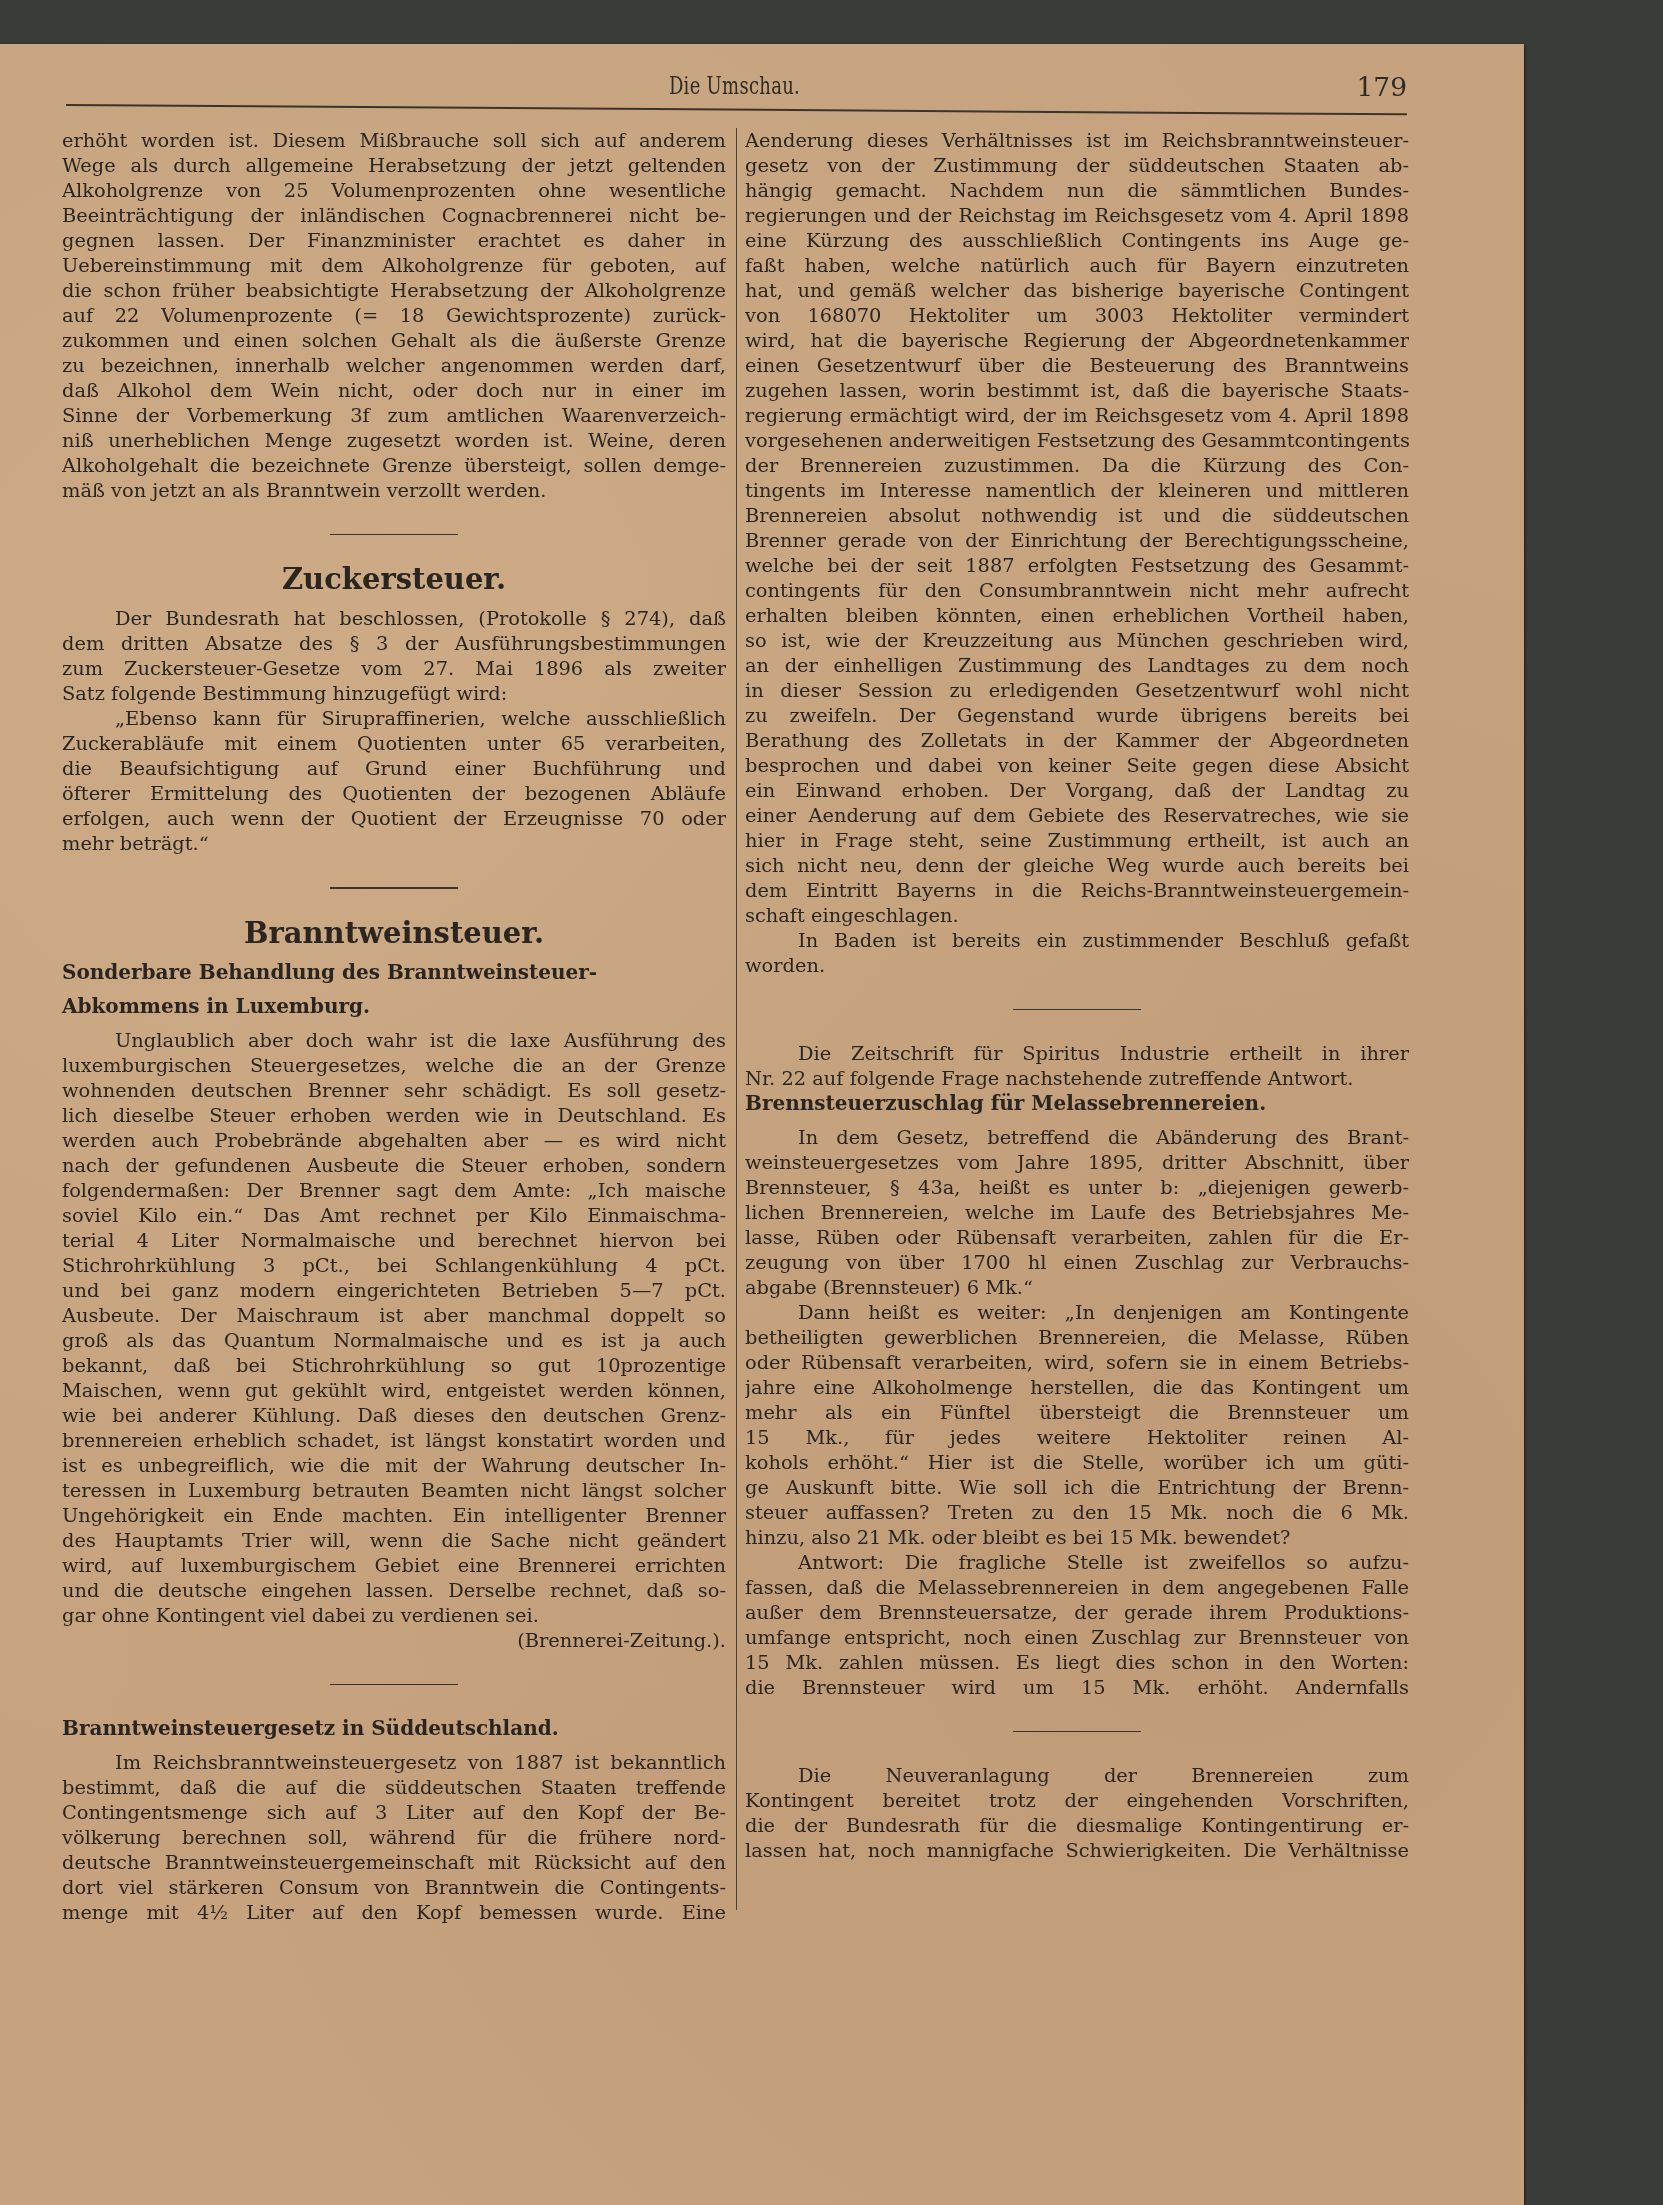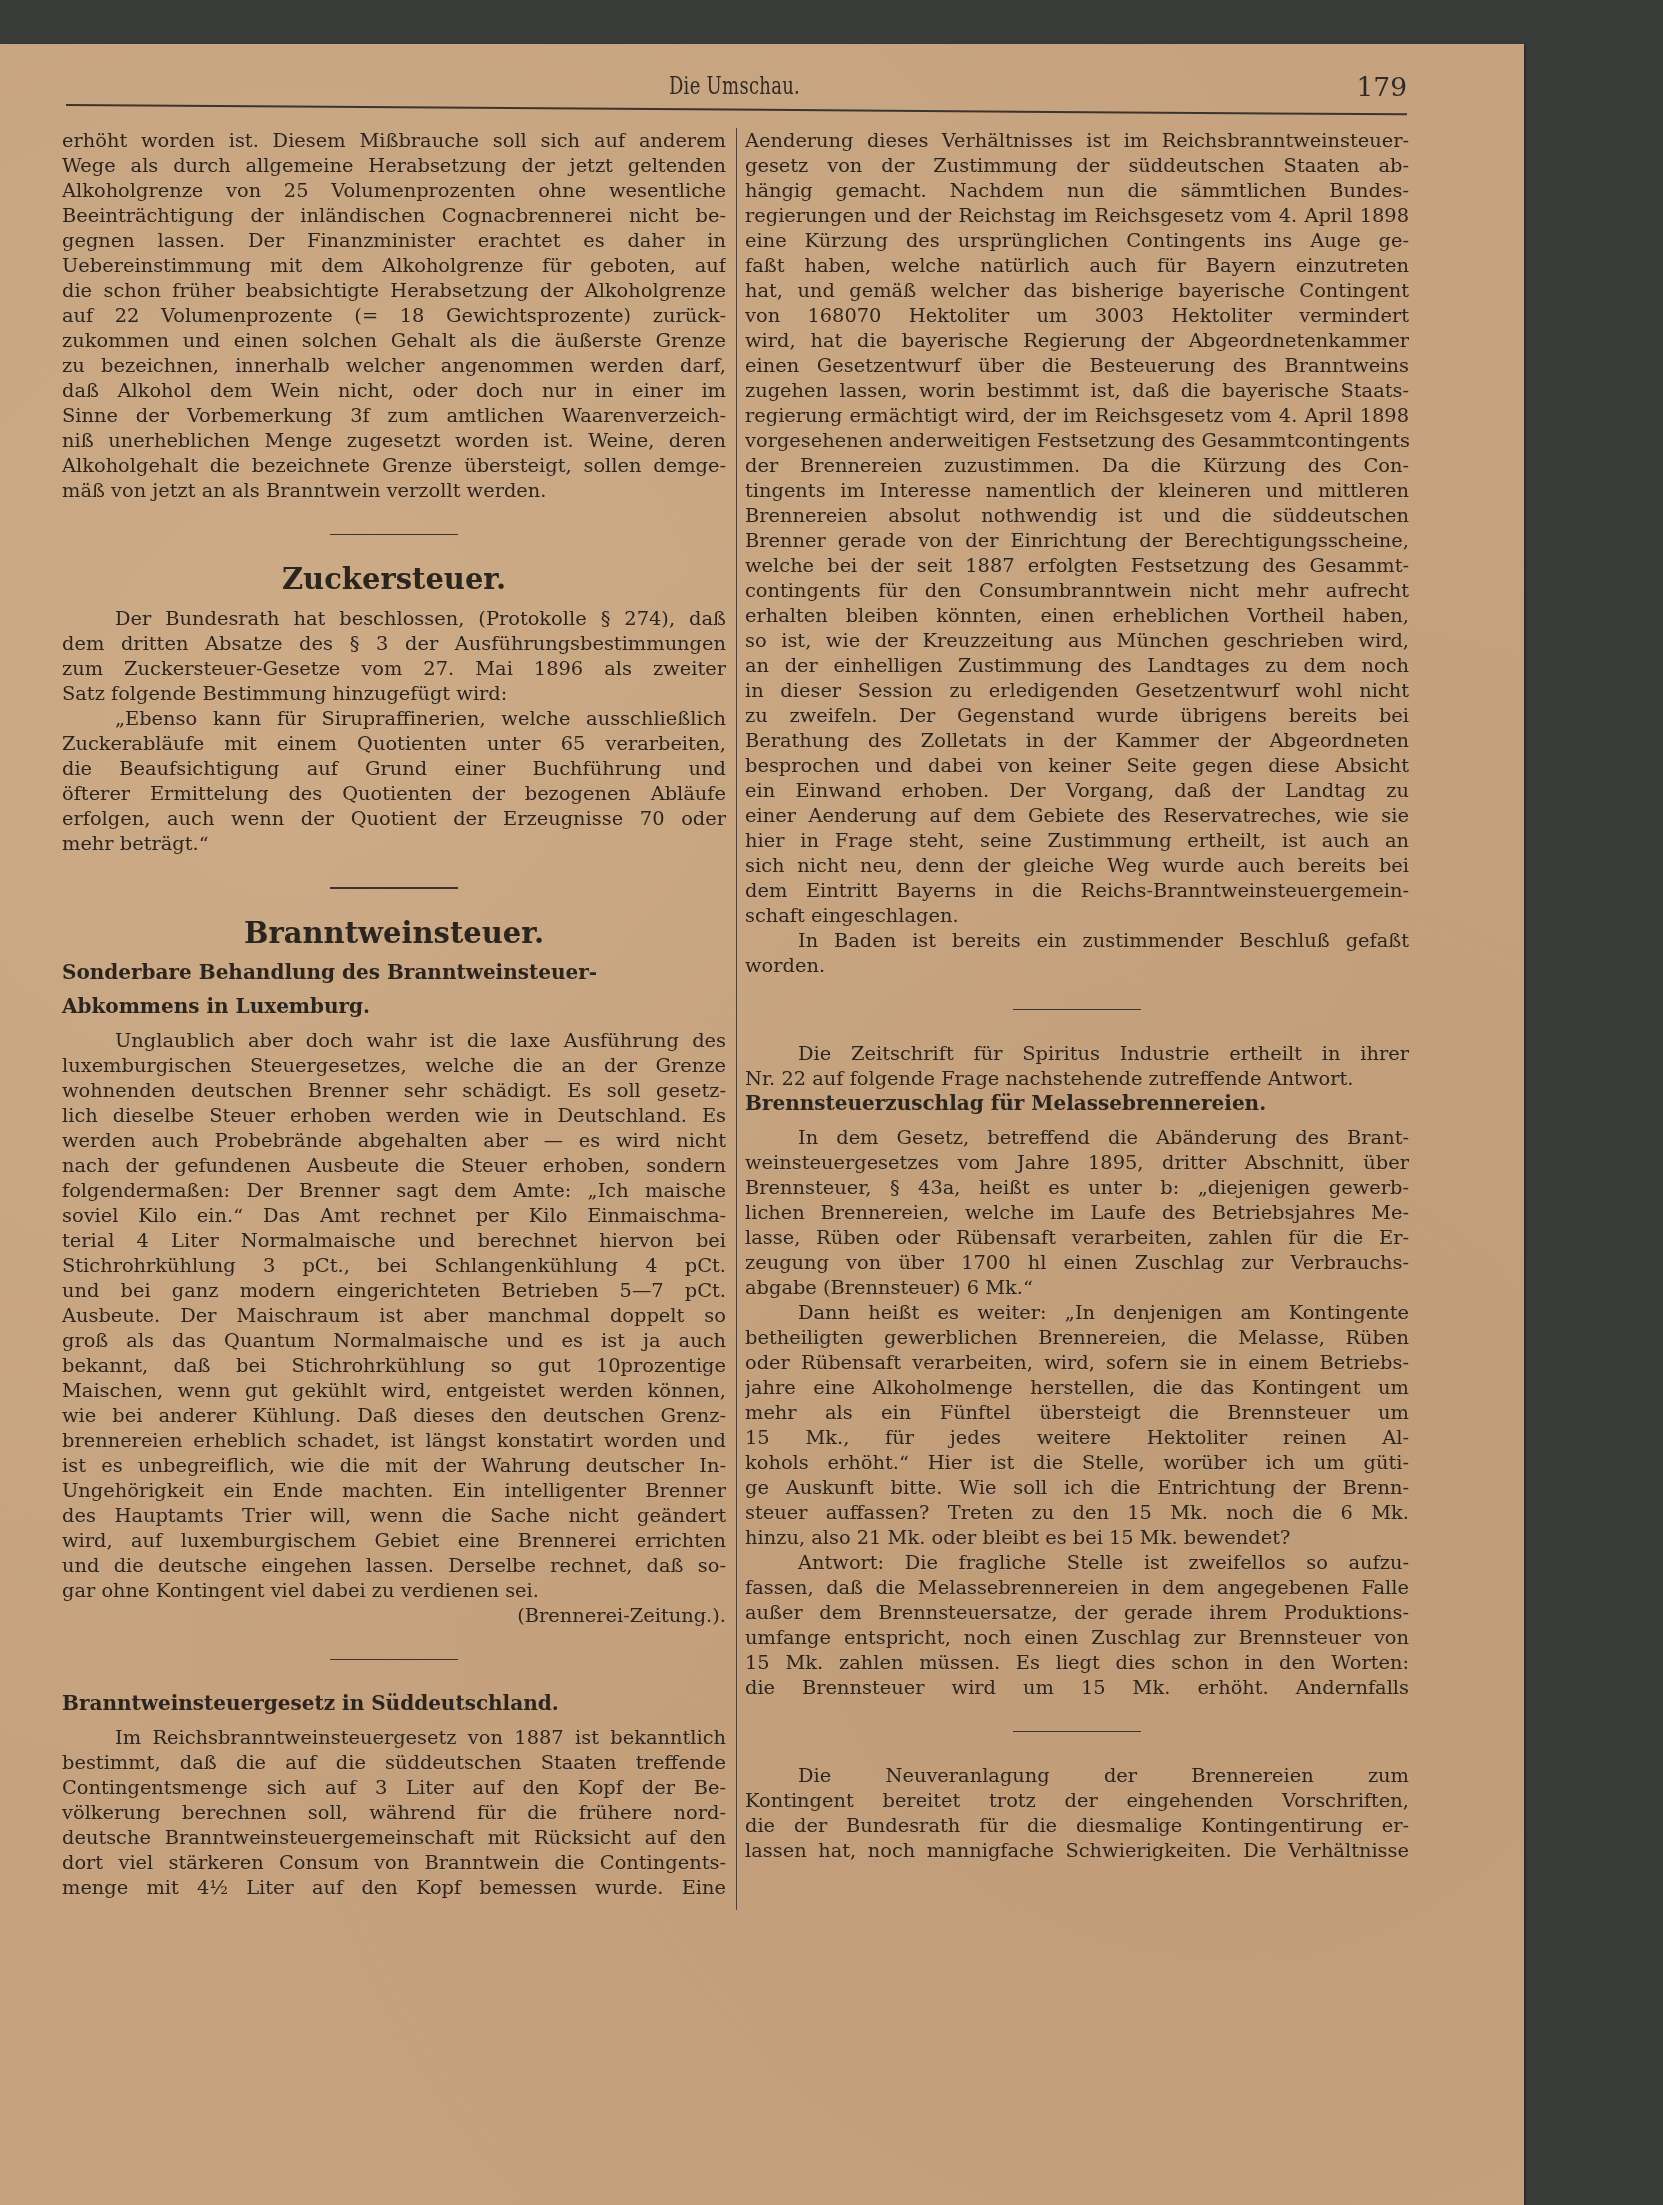--- a/index.html
+++ b/index.html
@@ -123,20 +123,21 @@
       <span class="line">terial 4 Liter Normalmaische und berechnet hiervon bei</span>
       <span class="line">Stichrohrkühlung 3 pCt., bei Schlangenkühlung 4 pCt.</span>
       <span class="line">und bei ganz modern eingerichteten Betrieben 5—7 pCt.</span>
       <span class="line">Ausbeute. Der Maischraum ist aber manchmal doppelt so</span>
       <span class="line">groß als das Quantum Normalmaische und es ist ja auch</span>
       <span class="line">bekannt, daß bei Stichrohrkühlung so gut 10prozentige</span>
       <span class="line">Maischen, wenn gut gekühlt wird, entgeistet werden können,</span>
       <span class="line">wie bei anderer Kühlung. Daß dieses den deutschen Grenz-</span>
       <span class="line">brennereien erheblich schadet, ist längst konstatirt worden und</span>
       <span class="line">ist es unbegreiflich, wie die mit der Wahrung deutscher In-</span>
+      <span class="line">teressen in Luxemburg betrauten Beamten nicht längst solcher</span>
       <span class="line">Ungehörigkeit ein Ende machten. Ein intelligenter Brenner</span>
       <span class="line">des Hauptamts Trier will, wenn die Sache nicht geändert</span>
       <span class="line">wird, auf luxemburgischem Gebiet eine Brennerei errichten</span>
       <span class="line">und die deutsche eingehen lassen. Derselbe rechnet, daß so-</span>
       <span class="line last">gar ohne Kontingent viel dabei zu verdienen sei.</span>
     </div>
   <span class="line right">(Brennerei-Zeitung.).</span>
 
   <div class="section-rule"></div>
   <div class="subheading">Branntweinsteuergesetz in Süddeutschland.</div>
@@ -150,21 +151,21 @@
       <span class="line">menge mit 4½ Liter auf den Kopf bemessen wurde. Eine</span>
     </div>
 </div>
 
 <div class="col col-right">
   <div>
       <span class="line">Aenderung dieses Verhältnisses ist im Reichsbranntweinsteuer-</span>
       <span class="line">gesetz von der Zustimmung der süddeutschen Staaten ab-</span>
       <span class="line">hängig gemacht. Nachdem nun die sämmtlichen Bundes-</span>
       <span class="line">regierungen und der Reichstag im Reichsgesetz vom 4. April 1898</span>
-      <span class="line">eine Kürzung des ursprünglichen Contingents ins Auge ge-</span>
+      <span class="line">eine Kürzung des ausschließlich Contingents ins Auge ge-</span>
       <span class="line">faßt haben, welche natürlich auch für Bayern einzutreten</span>
       <span class="line">hat, und gemäß welcher das bisherige bayerische Contingent</span>
       <span class="line">von 168070 Hektoliter um 3003 Hektoliter vermindert</span>
       <span class="line">wird, hat die bayerische Regierung der Abgeordnetenkammer</span>
       <span class="line">einen Gesetzentwurf über die Besteuerung des Branntweins</span>
       <span class="line">zugehen lassen, worin bestimmt ist, daß die bayerische Staats-</span>
       <span class="line">regierung ermächtigt wird, der im Reichsgesetz vom 4. April 1898</span>
       <span class="line">vorgesehenen anderweitigen Festsetzung des Gesammtcontingents</span>
       <span class="line">der Brennereien zuzustimmen. Da die Kürzung des Con-</span>
       <span class="line">tingents im Interesse namentlich der kleineren und mittleren</span>

